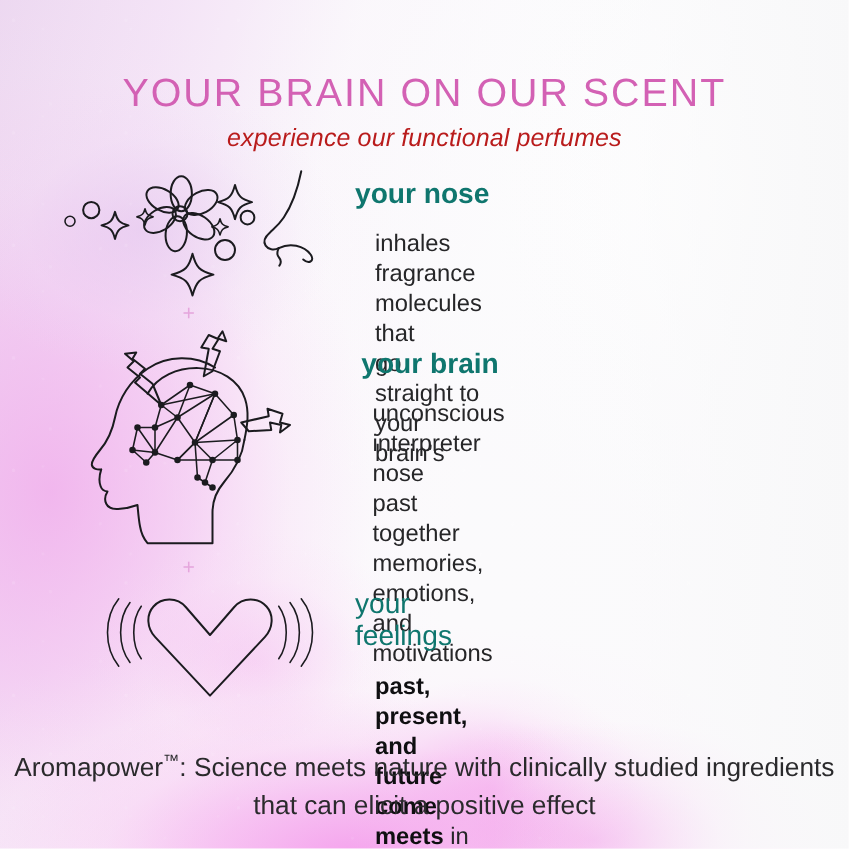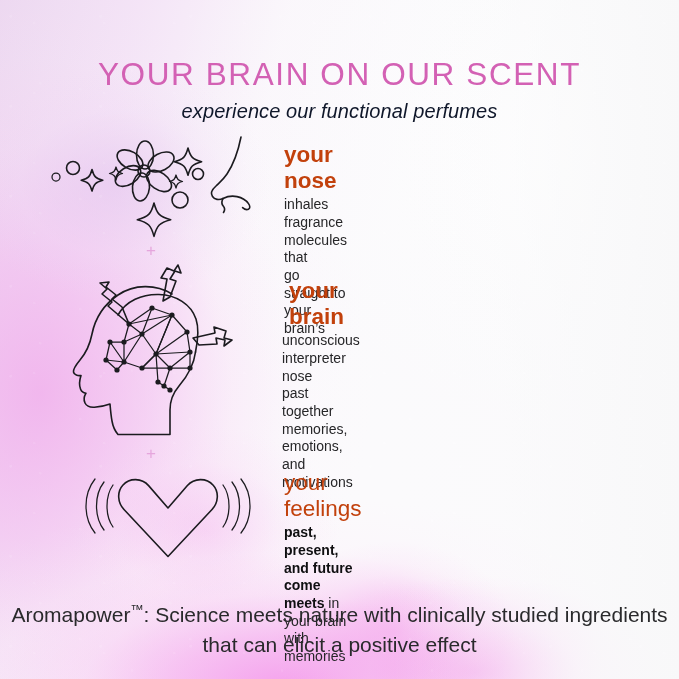--- a/index.html
+++ b/index.html
@@ -130,42 +130,42 @@
   .subtitle {
     position: absolute;
     top: 100px;
     left: 0;
     right: 0;
     text-align: center;
     font-size: 20px;
     font-style: italic;
     font-weight: 400;
     letter-spacing: 0.1px;
-    color: #0f172a;
+    color: #b91c1c;
   }
 
   
   .section { position: absolute; }
 
   .sec-text { position: absolute; }
   .sec-head {
     font-size: 22.5px;
-    color: #c2410c;
+    color: #0f766e;
     line-height: 1.16;
     margin: 0 0 2px 0;
   }
   .sec-head.bold { font-weight: 700; }
   .sec-head.reg  { font-weight: 400; margin-top: 20px; }
   .sec-head.ind  { padding-left: 7px; }
   .sec-body {
-    font-size: 14px;
+    font-size: 19px;
     font-weight: 400;
     color: #262628;
     line-height: 1.265;
-    margin: 0;
+    margin: 16px;
   }
   .sec-body b { font-weight: 700; color: #0f0f11; }
 
   .plus {
     position: absolute;
     color: #e5a6dd;
     font-size: 17px;
     font-weight: 400;
     line-height: 1;
     user-select: none;

